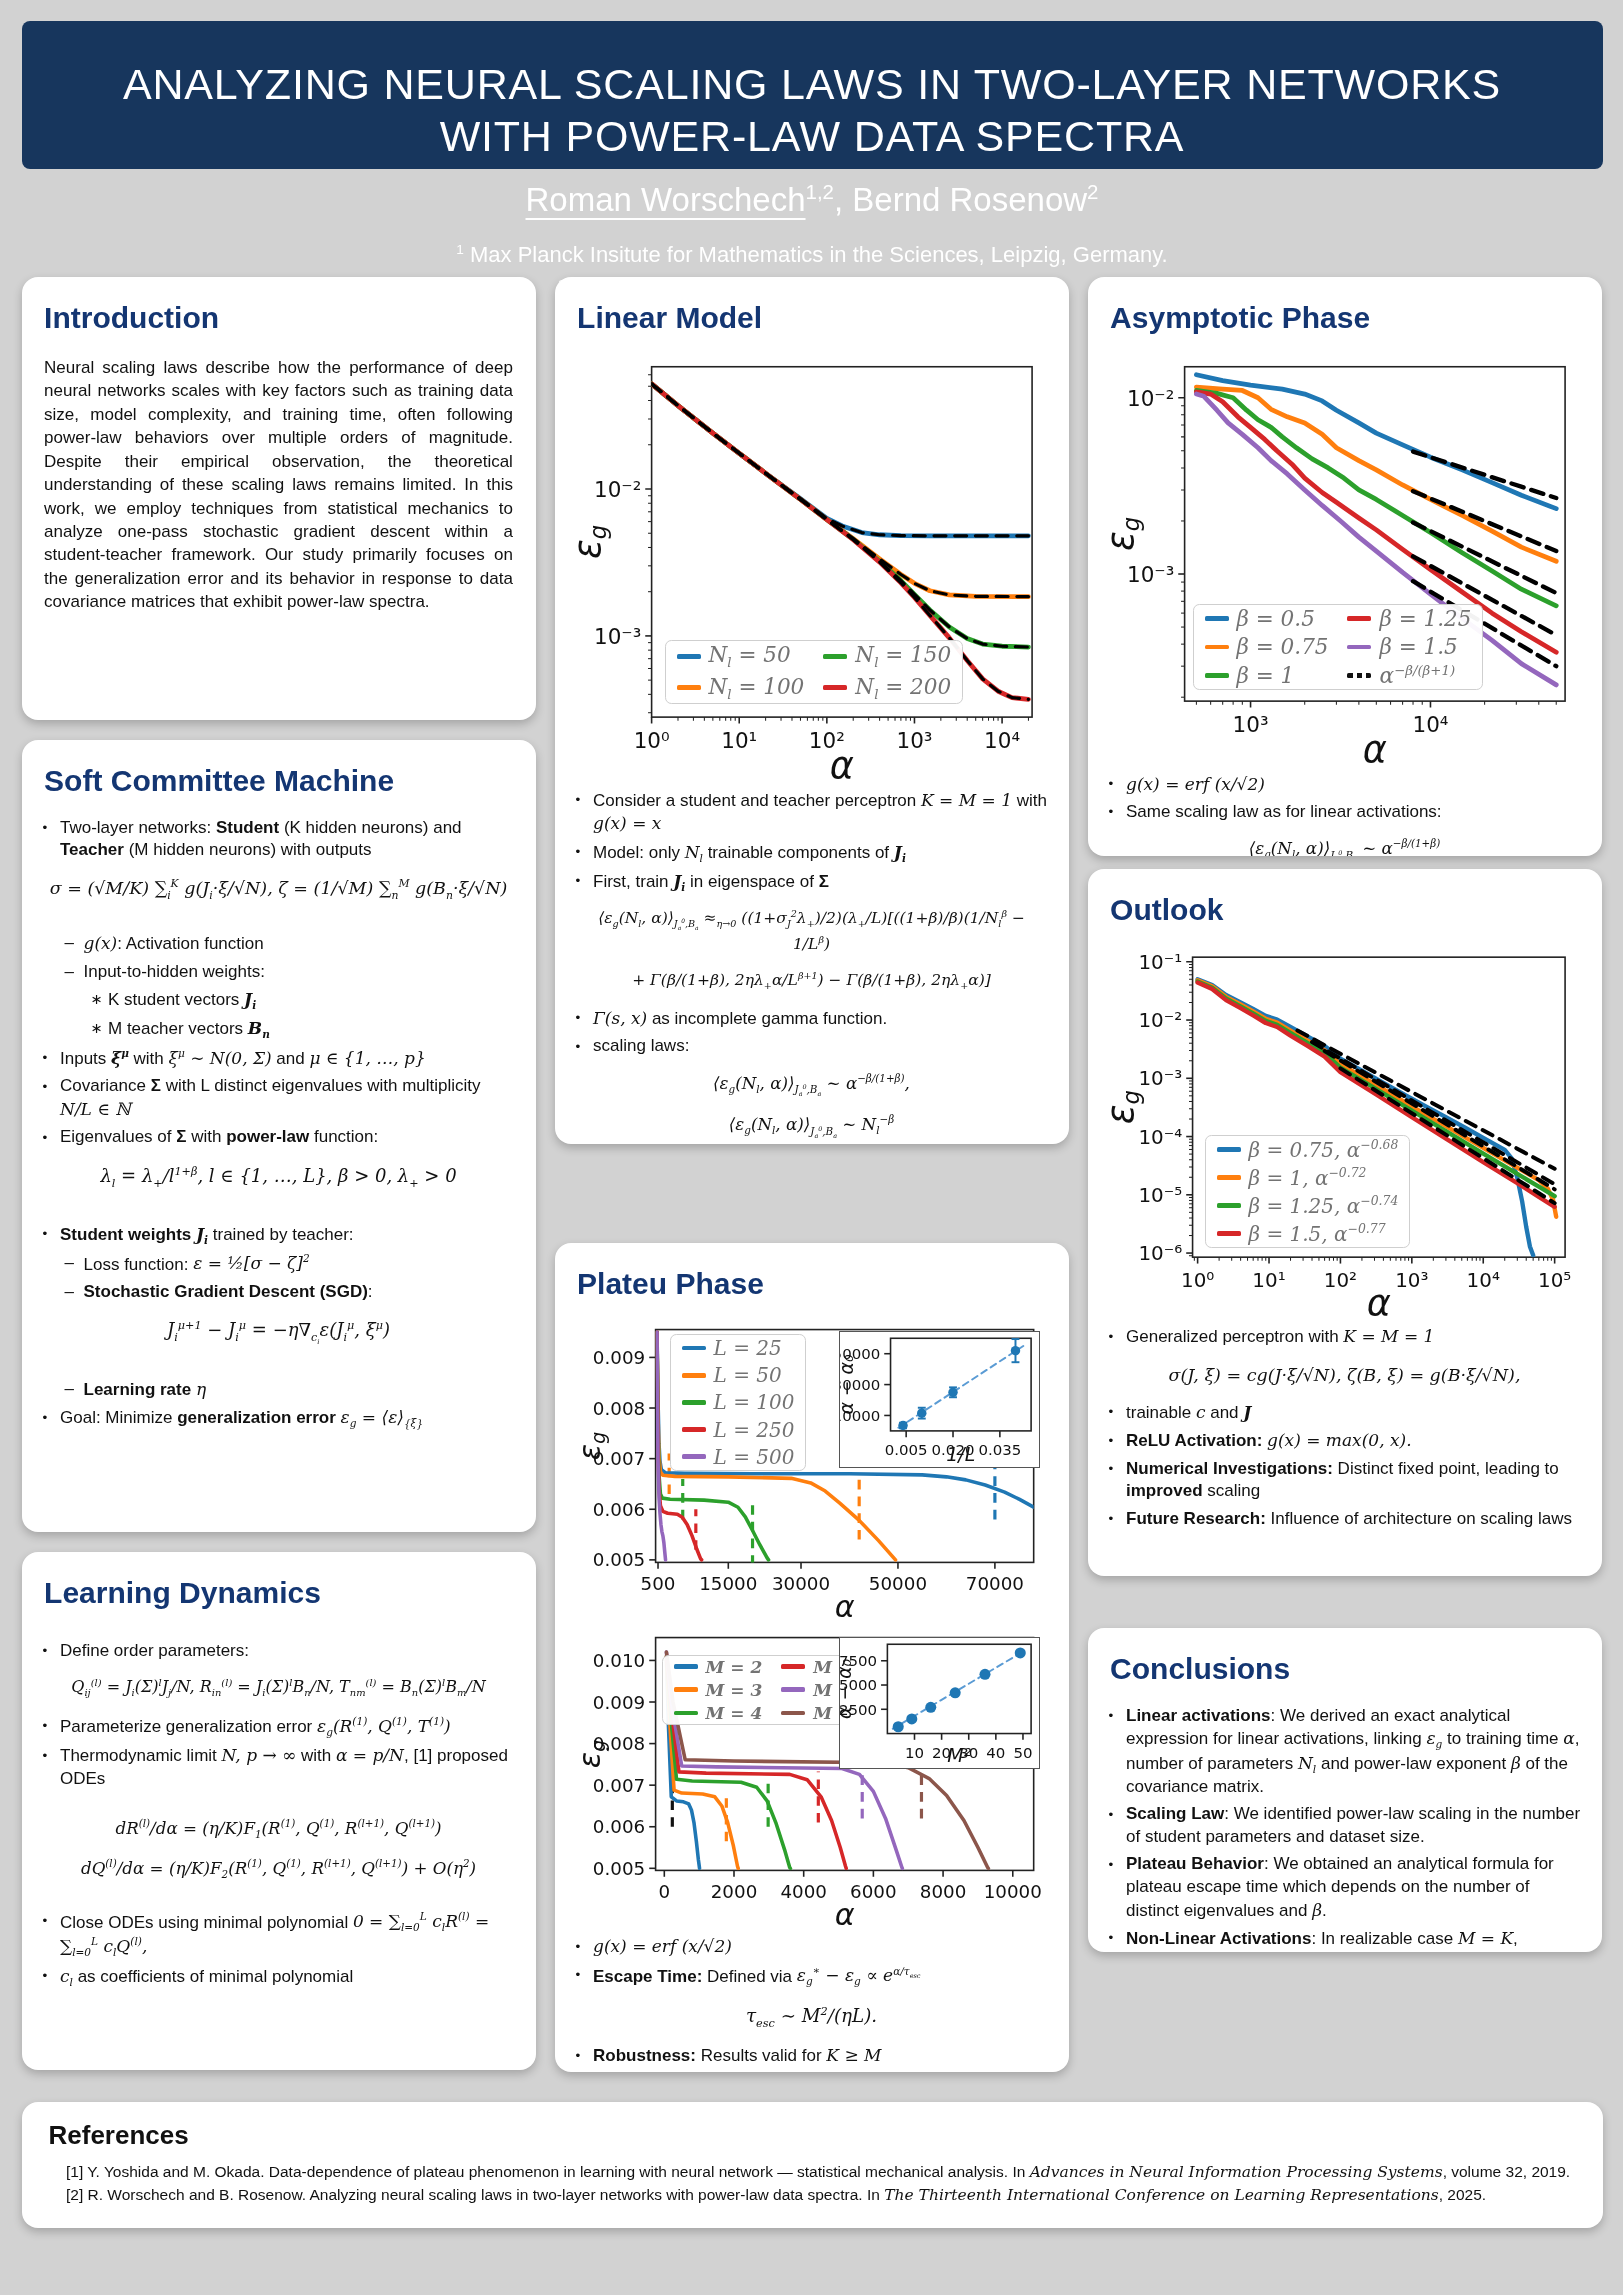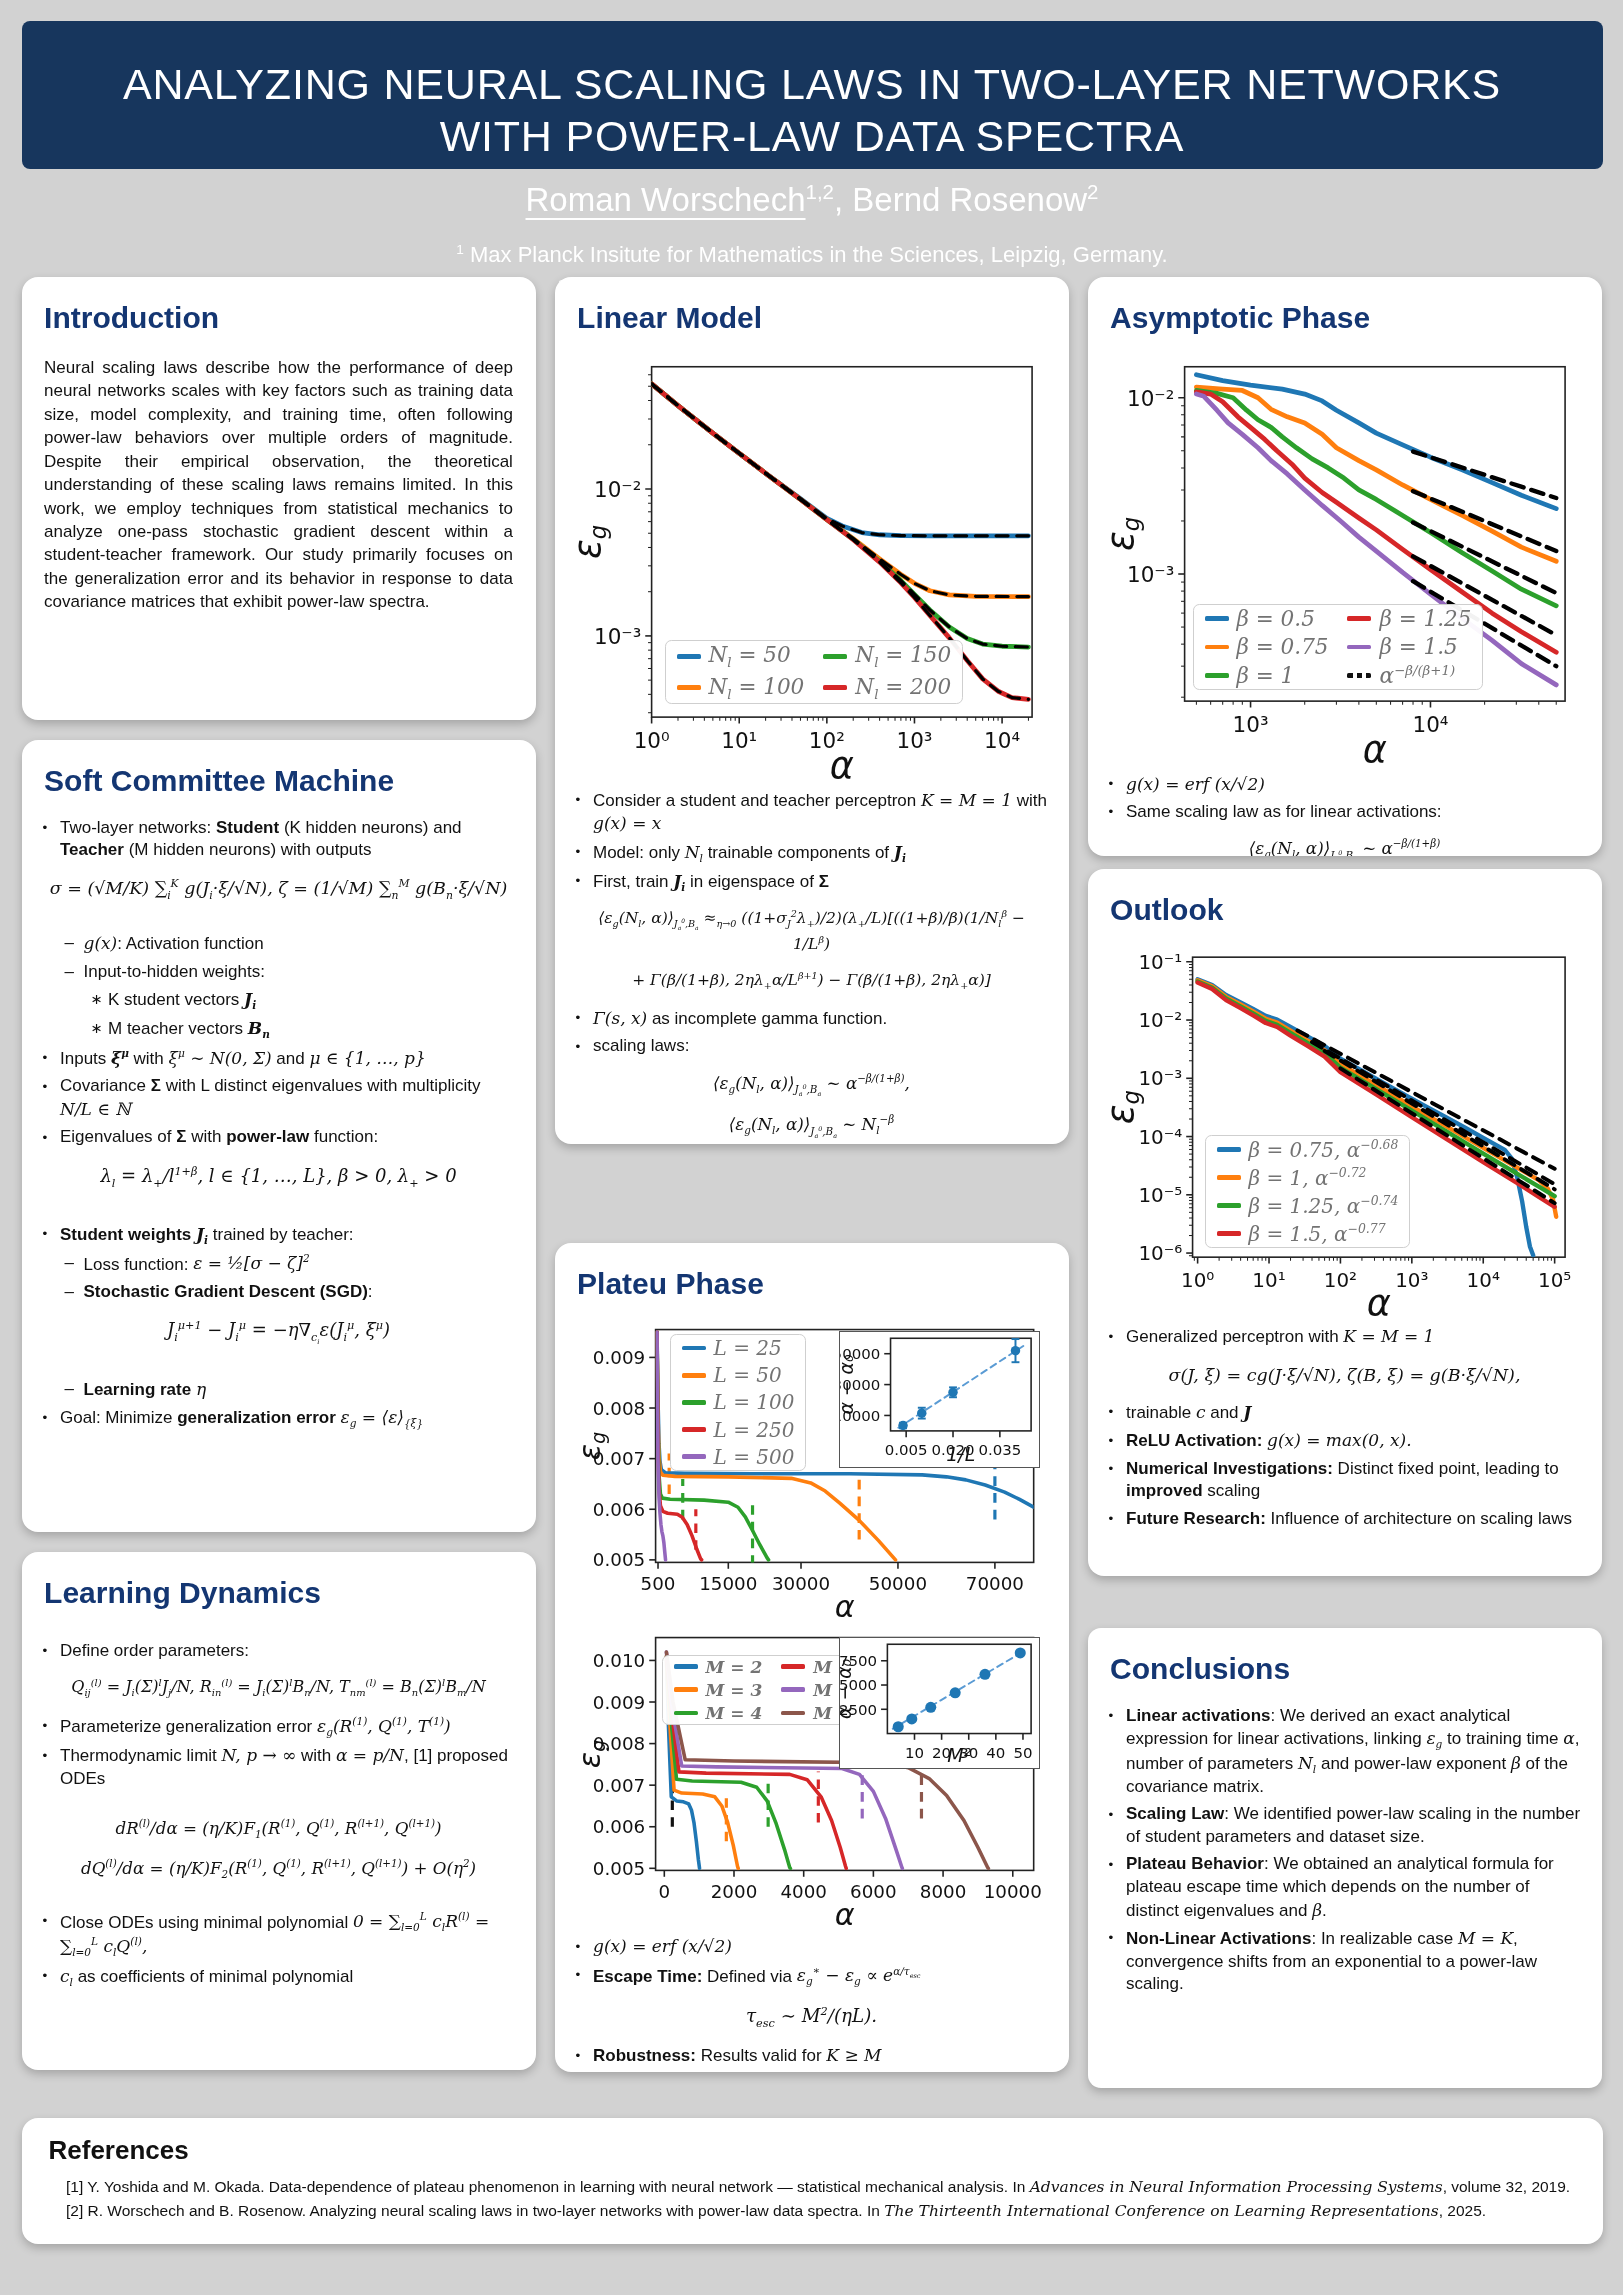--- a/index.html
+++ b/index.html
@@ -795,21 +795,21 @@
             <div class="li">
               <span class="mk">•</span>
               <span class="tx"><span class="seg-b">Numerical Investigations:</span><span> Distinct fixed point, leading to </span><span class="seg-b">improved</span><span> scaling</span></span>
             </div>
             <div class="li">
               <span class="mk">•</span>
               <span class="tx"><span class="seg-b">Future Research:</span><span> Influence of architecture on scaling laws</span></span>
             </div>
           </div>
       </section>
-      <section class="card" style="height:460px;border-radius:13px;">
+      <section class="card" style="height:324px;">
         <h2 class="sec-title">Conclusions</h2>
         <div>
             <div class="li">
               <span class="mk">•</span>
               <span class="tx"><span class="seg-b">Linear activations</span><span>: We derived an exact analytical expression for linear activations, linking </span><span class="seg-i">ε<sub>g</sub></span><span> to training time </span><span class="seg-i">α</span><span>, number of parameters </span><span class="seg-i">N<sub>l</sub></span><span> and power-law exponent </span><span class="seg-i">β</span><span> of the covariance matrix.</span></span>
             </div>
             <div class="li">
               <span class="mk">•</span>
               <span class="tx"><span class="seg-b">Scaling Law</span><span>: We identified power-law scaling in the number of student parameters and dataset size.</span></span>
             </div>

